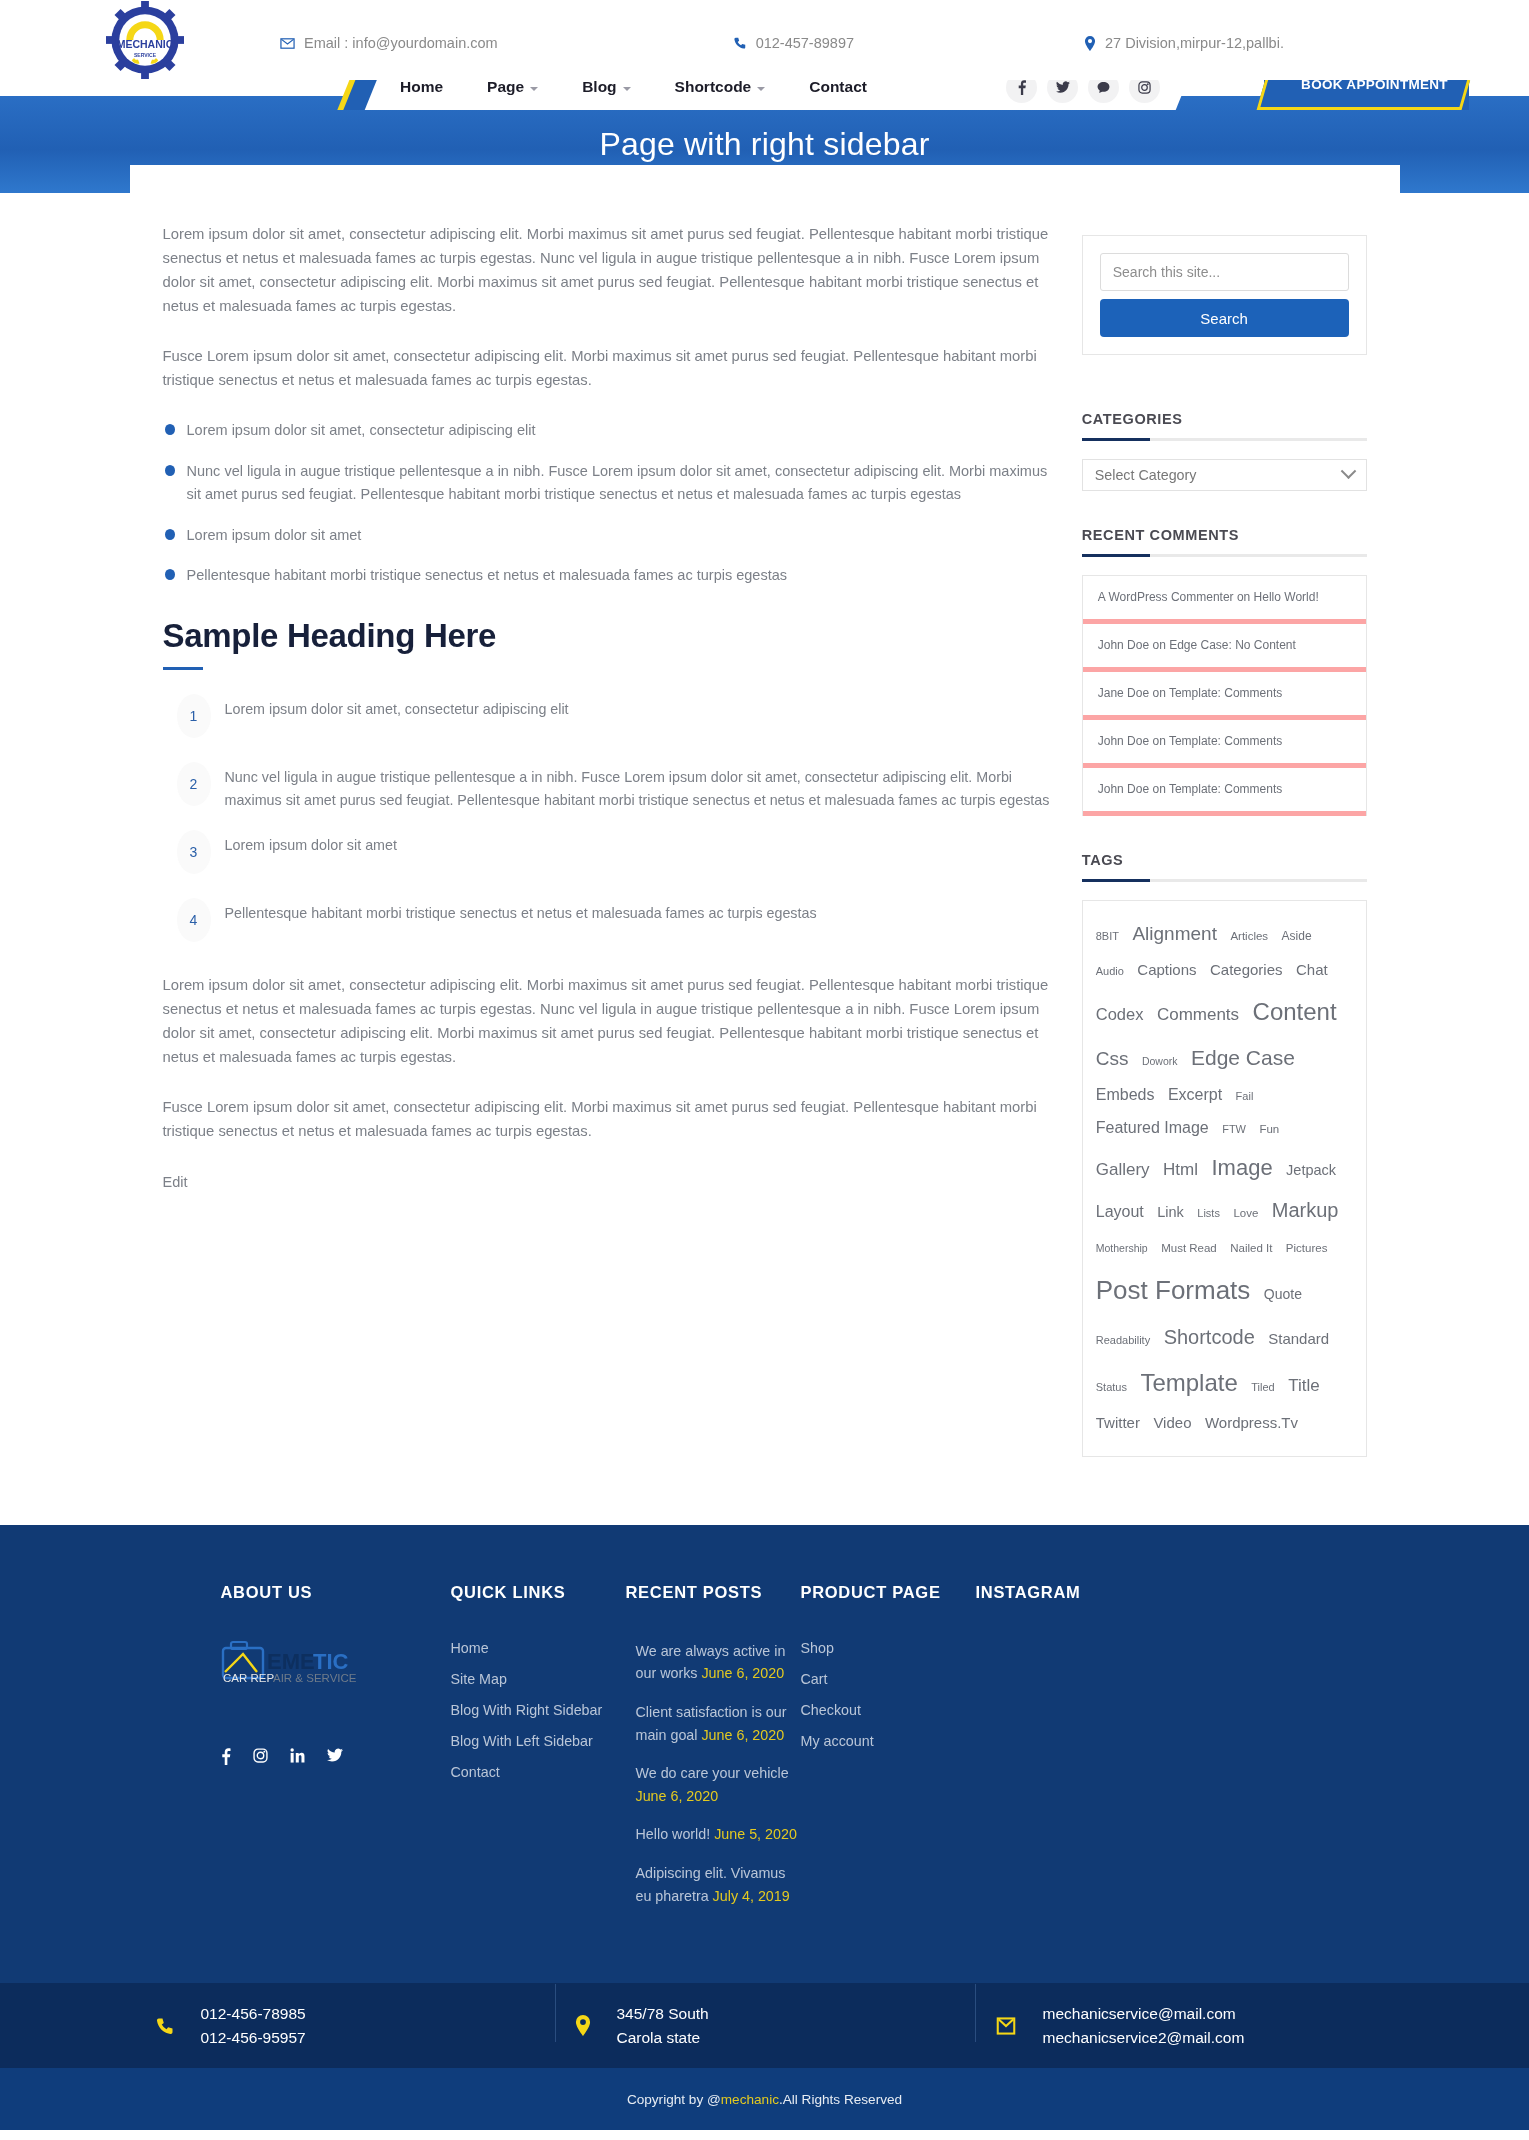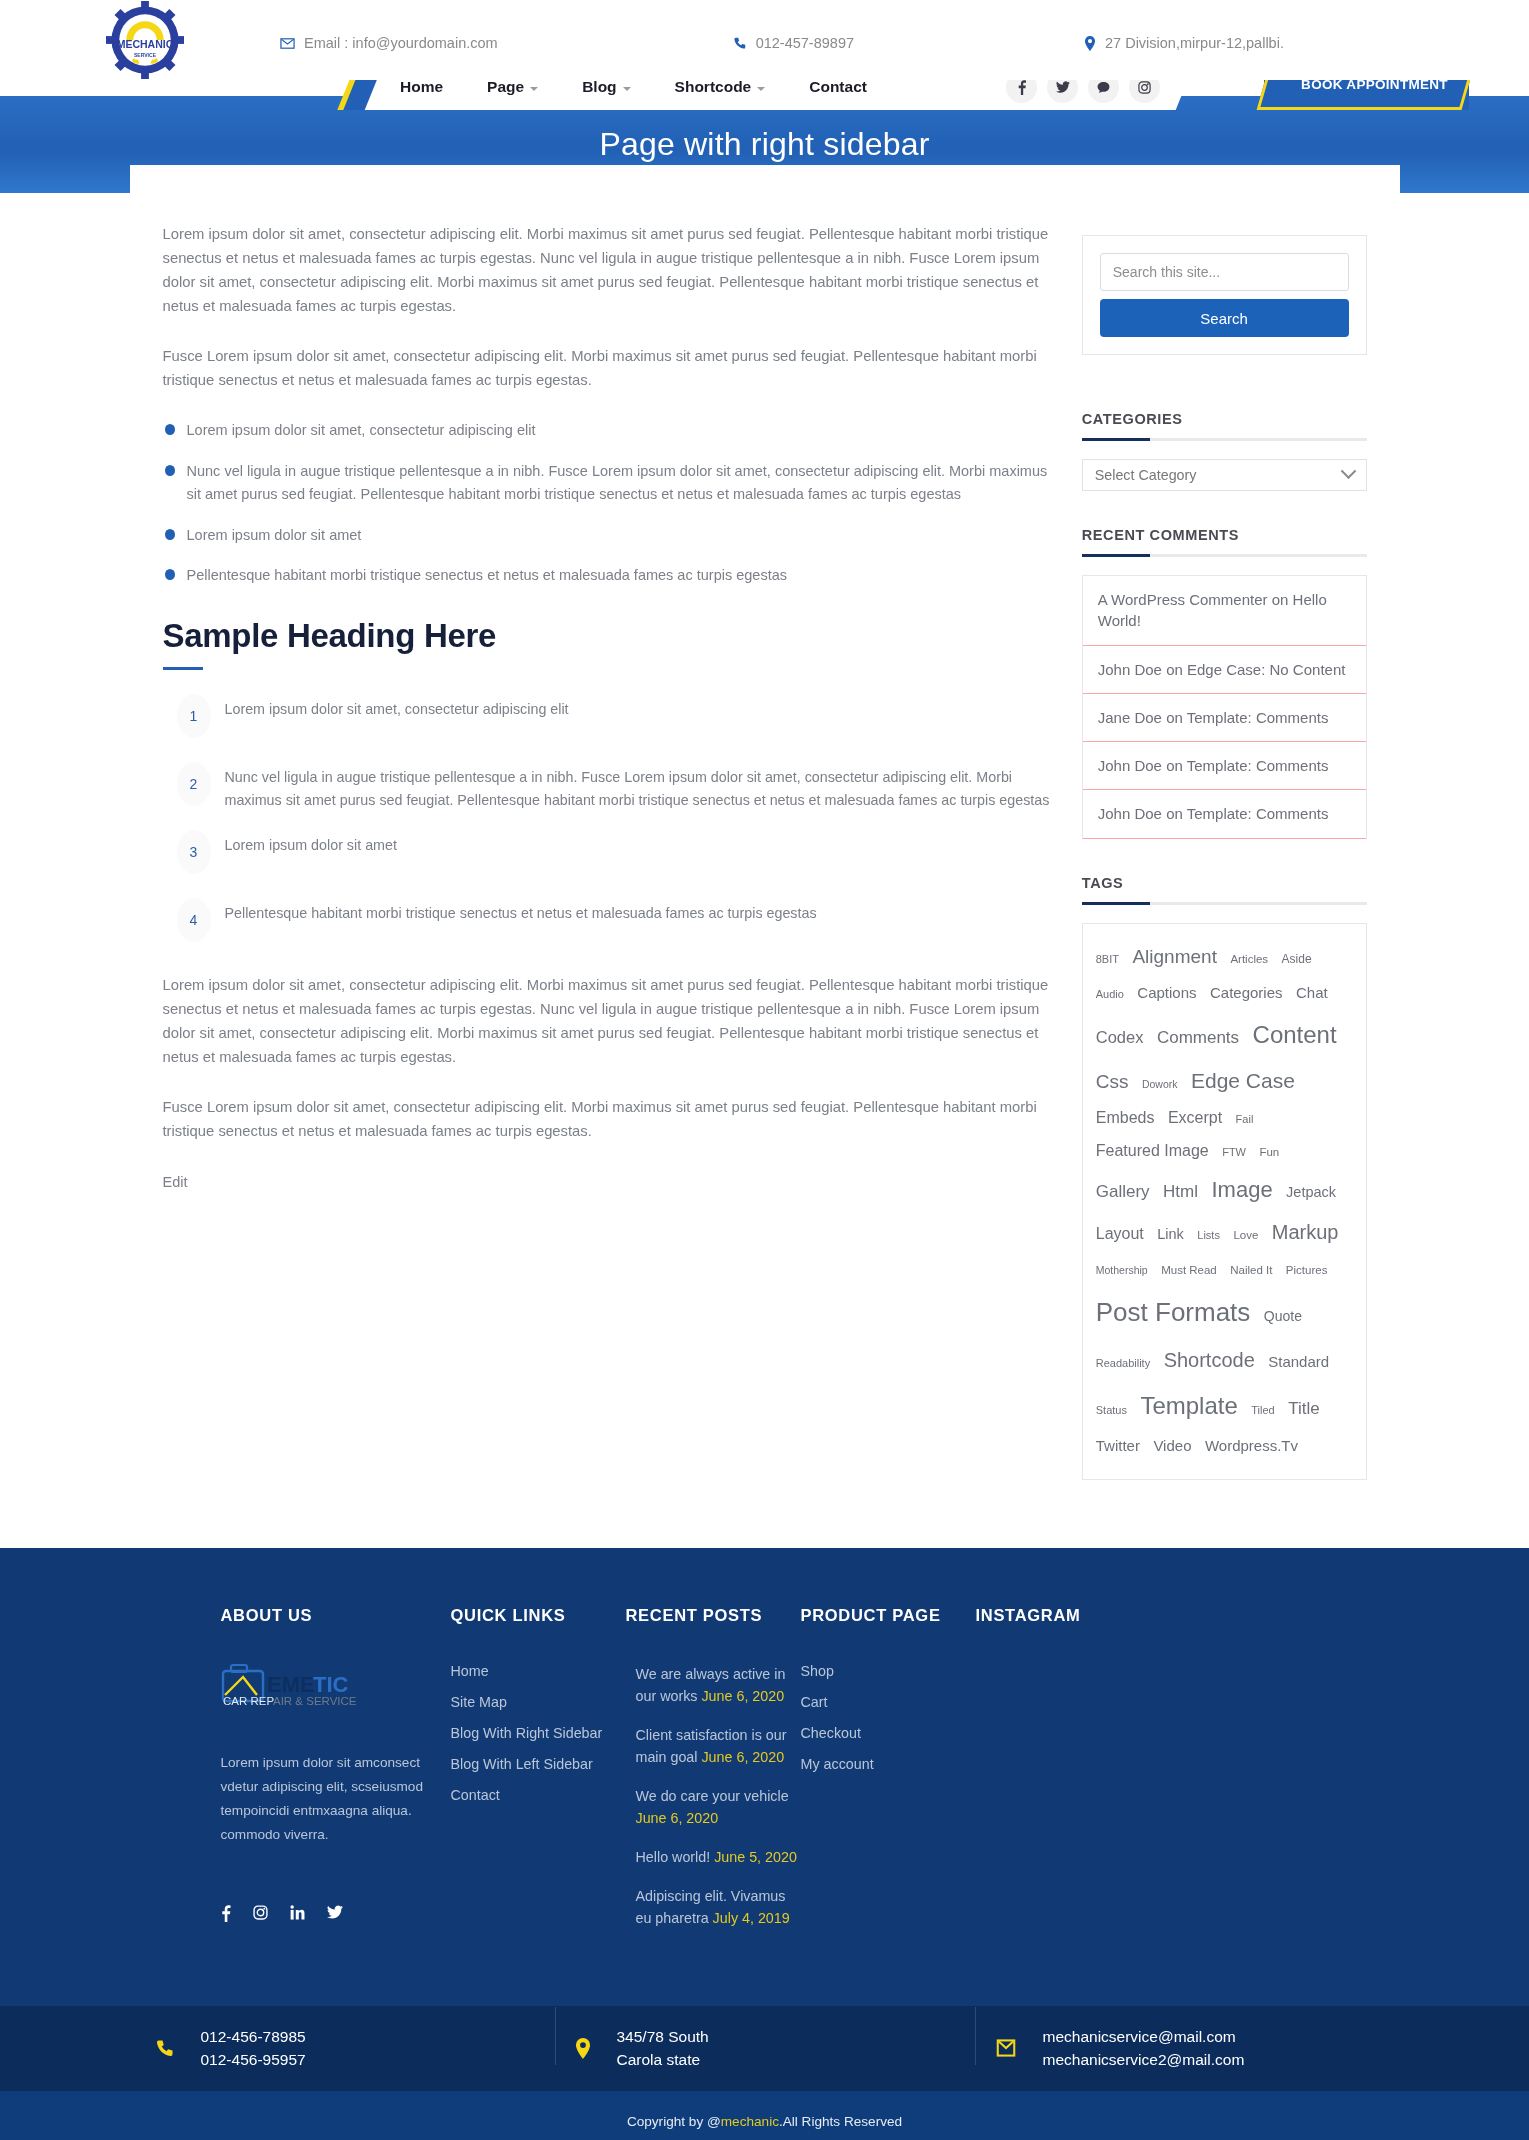--- a/index.html
+++ b/index.html
@@ -316,23 +316,23 @@
     margin-left: auto;
     width: 11px; height: 11px;
     border-right: 2px solid #8a8a8a;
     border-bottom: 2px solid #8a8a8a;
     transform: rotate(45deg) translate(-3px,-3px);
   }
 
   .clist { border: 1px solid #e6e6e6; border-bottom: none; }
   .clist li {
     list-style: none;
-    border-bottom: 1px solid #fca5a5;
+    border-bottom: 5px solid #fca5a5;
     padding: 13px 15px;
-    font-size: 15px;
+    font-size: 12px;
     line-height: 1.42;
     color: #6c7078;
     cursor: pointer;
   }
 
   .tagbox {
     border: 1px solid #e6e6e6;
     padding: 14px 13px 16px 13px;
     line-height: 2.05;
   }
@@ -650,21 +650,20 @@
         <svg width="145" height="52" viewBox="0 0 145 52">
           <rect x="2" y="8" width="40" height="30" rx="3" fill="none" stroke="#2a6fc4" stroke-width="2.4"></rect>
           <rect x="10" y="2" width="16" height="7" rx="2" fill="none" stroke="#2a6fc4" stroke-width="2.2"></rect>
           <path d="M4 32 L22 14 L36 32" fill="none" stroke="#f5d716" stroke-width="2.4"></path>
           <text x="46" y="29" font-family="Liberation Sans, sans-serif" font-size="22" font-weight="700" fill="#0d2f5f">EME</text>
           <text x="92" y="29" font-family="Liberation Sans, sans-serif" font-size="22" font-weight="700" fill="#2a6fc4">TIC</text>
           <text x="2" y="42" font-family="Liberation Sans, sans-serif" font-size="11.5" fill="#e8e8e8">CAR REP</text>
           <text x="52" y="42" font-family="Liberation Sans, sans-serif" font-size="11.5" fill="#6f7b8a">AIR &amp; SERVICE</text>
         </svg>
       </div>
-      <div class="fabout-text">Lorem ipsum dolor sit amconsect vdetur adipiscing elit, scseiusmod tempoincidi entmxaagna aliqua. commodo viverra.</div>
       <div class="fsocial">
         <span>
           <svg width="10" height="17" viewBox="0 0 8 15">
               <path d="M5.2 15 V8.2 H7.4 L7.8 5.6 H5.2 V4 c0-.75.2-1.26 1.3-1.26 H8 V.4 C7.75.37 7 .3 6.1.3 4.2.3 2.9 1.45 2.9 3.6 v2 H.7 v2.6 h2.2 V15 z" fill="#fff"></path>
             </svg>
         </span>
         <span>
           <svg width="15" height="15" viewBox="0 0 14 14">
               <rect x="1" y="1" width="12" height="12" rx="3.6" fill="none" stroke="#fff" stroke-width="1.3"></rect>
               <circle cx="7" cy="7" r="3" fill="none" stroke="#fff" stroke-width="1.3"></circle>

